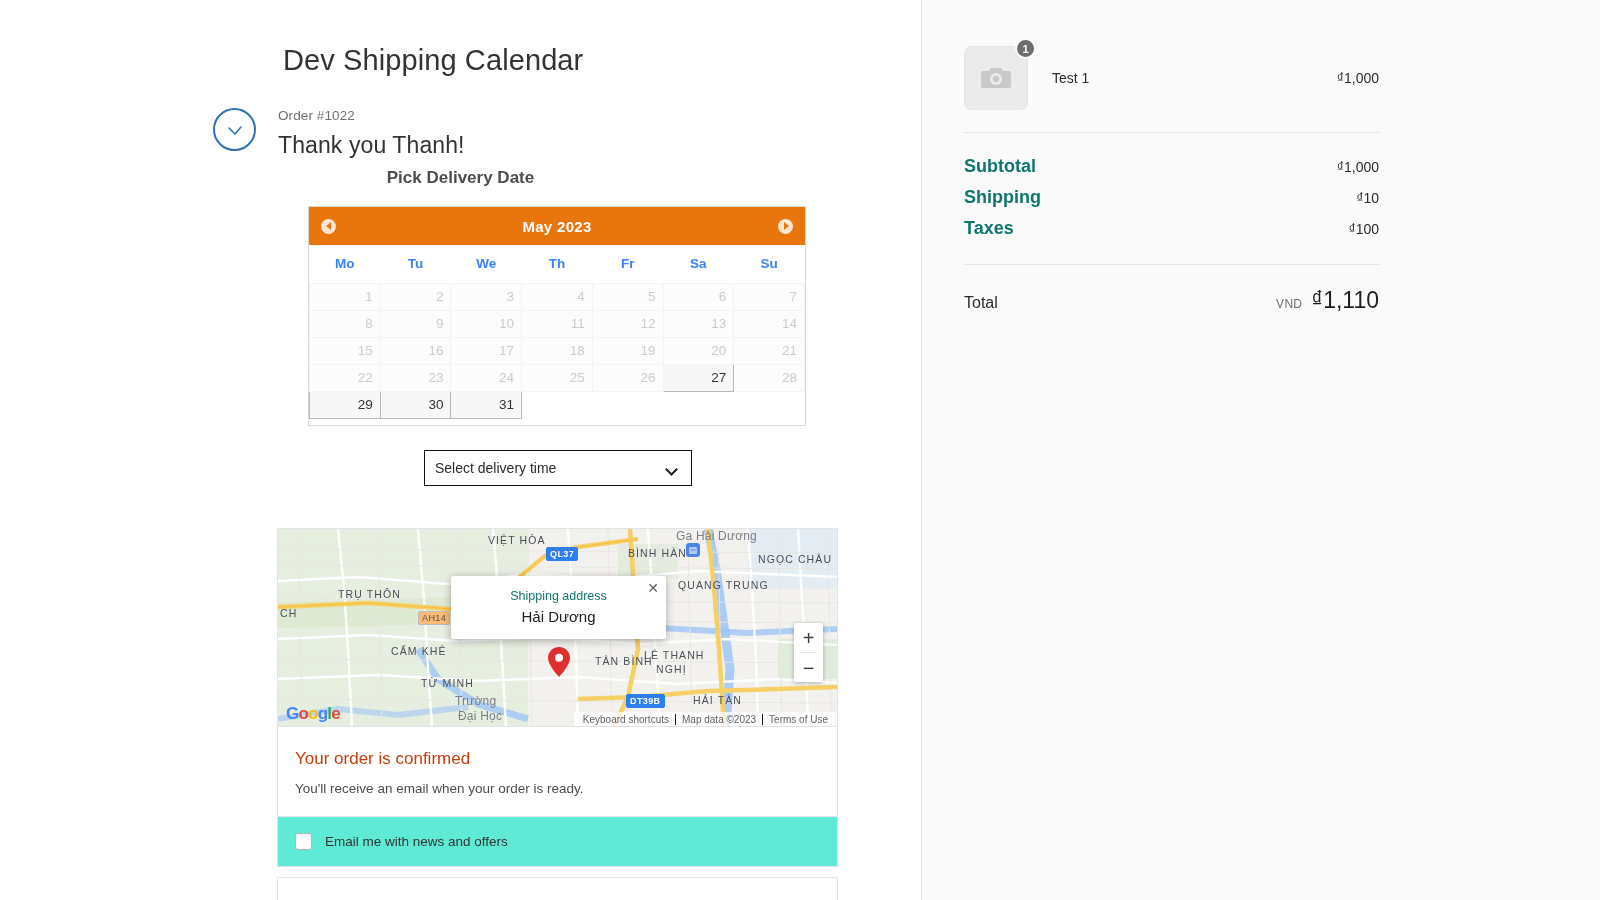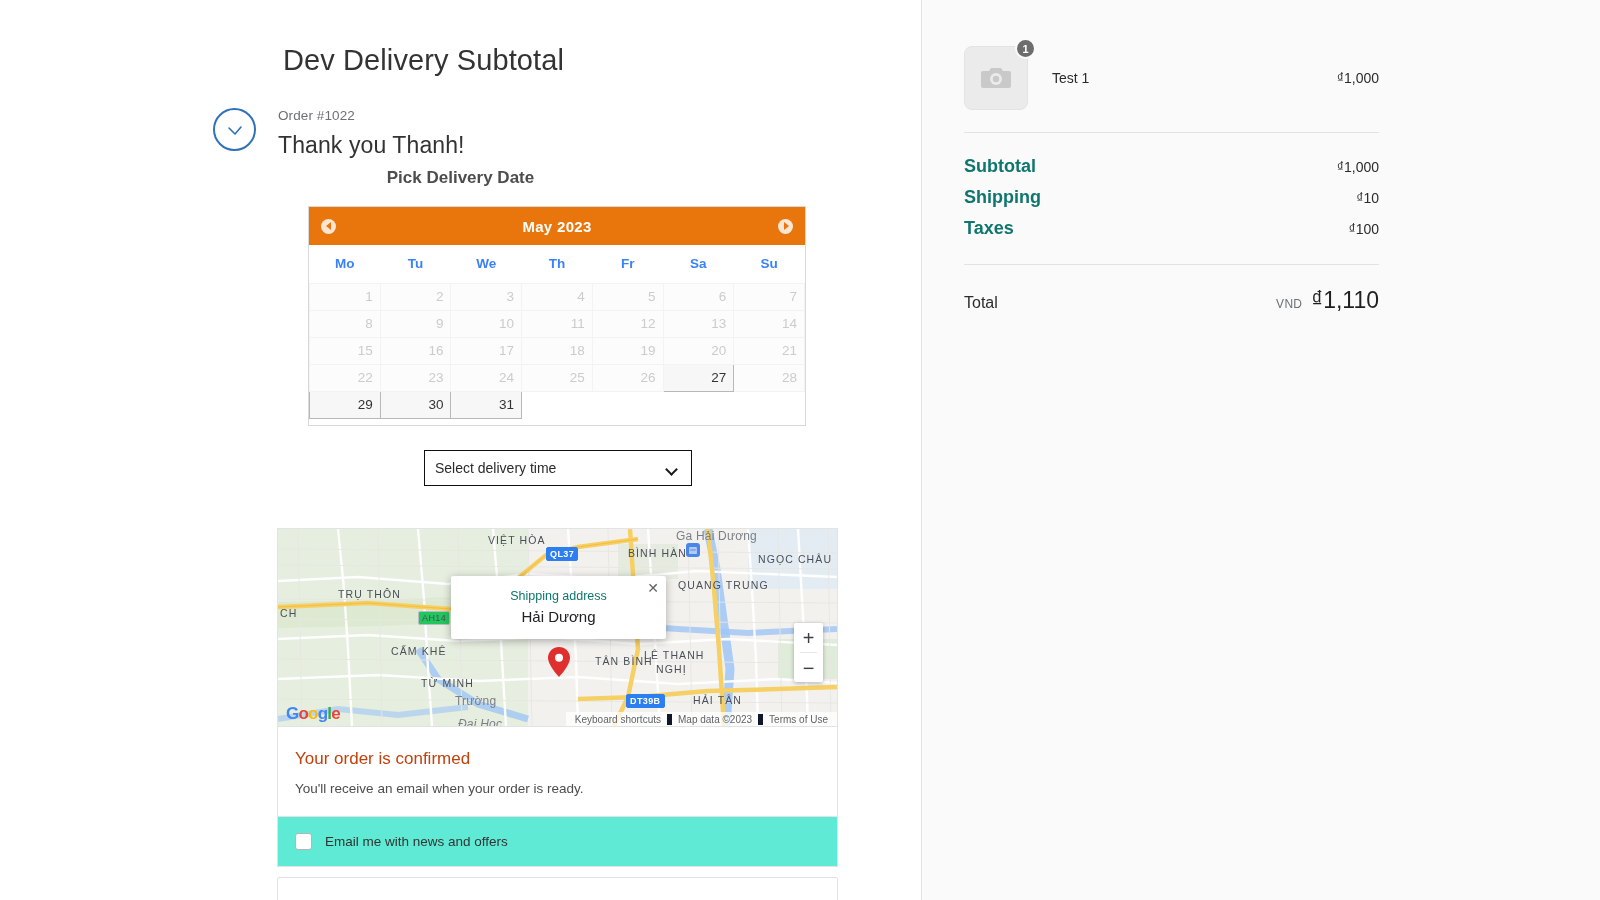--- a/index.html
+++ b/index.html
@@ -107,21 +107,21 @@
     background: #eef3e8;
   }
   .map-bg { position: absolute; inset: 0; }
   .map-label {
     position: absolute; font-size: 10.5px; color: #5a6068; letter-spacing: 1.1px;
     white-space: nowrap; font-family: "Liberation Sans", sans-serif;
   }
   .map-label.dark { color: #4a4f57; }
   .map-label.place { letter-spacing: .2px; font-size: 12px; color: #7a7f87; }
   .shield {
-    position: absolute; background: #22c55e; border: 1px solid #b9bdc3; color: #4a4f57;
+    position: absolute; background: #fdba74; border: 1px solid #b9bdc3; color: #4a4f57;
     font-size: 9px; letter-spacing: .4px; padding: 1px 3px; border-radius: 2px; white-space: nowrap;
   }
   .shield.blue { background: #2d7ff0; border-color: #2d7ff0; color: #ffffff; font-weight: 700; }
   .poi-sq {
     position: absolute; width: 14px; height: 14px; background: #4a86e8;
     border-radius: 3px; display: flex; align-items: center; justify-content: center;
     color: #fff; font-size: 9px;
   }
   .marker { position: absolute; width: 22px; height: 30px; }
 
@@ -157,21 +157,21 @@
   .gmap-logo span:nth-child(4){color:#4285F4;}
   .gmap-logo span:nth-child(5){color:#34A853;}
   .gmap-logo span:nth-child(6){color:#EA4335;}
 
   .map-attrib {
     position: absolute; right: 0; bottom: 0; display: flex; align-items: center;
     font-size: 10px; color: #5f6368; background: rgba(255,255,255,.75);
     height: 14px; padding: 0 3px;
   }
   .map-attrib span { padding: 0 6px; white-space: nowrap; }
-  .map-attrib span + span { border-left: 5px solid #0f172a; }
+  .map-attrib span + span { border-left: 1px solid #0f172a; }
 
   .confirm-body { padding: 22px 17px 20px 17px; border-top: 1px solid #e1e3e5; }
   .confirm-title { font-size: 17px; color: #c2410c; font-weight: 400; margin-bottom: 12px; }
   .confirm-sub { font-size: 13.5px; color: #4d4d4d; }
   .newsletter {
     border-top: 1px solid #e1e3e5; padding: 16px 17px;
     display: flex; align-items: center; background: #5eead4;
   }
   .chk { width: 17px; height: 17px; border: 1px solid #b5b5b5; border-radius: 3px; background: #fff; cursor: pointer; }
   .newsletter-label { font-size: 13.5px; color: #333333; margin-left: 13px; }
@@ -217,21 +217,21 @@
   .grand-cur { font-size: 12px; color: #6d7175; margin-right: 9px; letter-spacing: .3px; }
   .grand-val { font-size: 23px; color: #1f1f1f; font-weight: 400; }
 </style>
 </head>
 <body>
 
 <div class="page">
 
   <div class="main-col">
 
-    <div class="app-title">Dev Delivery Subtotal</div>
+    <div class="app-title">Dev Shipping Calendar</div>
 
     <div class="thankyou-block">
       <div class="check-circle">
         <svg width="22" height="22" viewBox="0 0 22 22" aria-hidden="true">
           <polyline points="5,9 11,15 17,8" fill="none" stroke="#2f72b8" stroke-width="1.6" stroke-linecap="round" stroke-linejoin="round"></polyline>
         </svg>
       </div>
       <div>
         <div class="order-no">Order #1022</div>
         <div class="thank-you">Thank you Thanh!</div>
@@ -382,21 +382,21 @@
             <div class="map-label dark" style="left: 400px; top: 50px;">QUANG TRUNG</div>
             <div class="map-label dark" style="left: 60px; top: 59px;">TRỤ THÔN</div>
             <div class="map-label dark" style="left: 2px; top: 78px;">CH</div>
             <div class="map-label dark" style="left: 113px; top: 116px;">CẤM KHÊ</div>
             <div class="map-label dark" style="left: 143px; top: 148px;">TỪ MINH</div>
             <div class="map-label dark" style="left: 317px; top: 126px;">TÂN BÌNH</div>
             <div class="map-label dark" style="left: 366px; top: 120px;">LÊ THANH</div>
             <div class="map-label dark" style="left: 378px; top: 134px;">NGHỊ</div>
             <div class="map-label dark" style="left: 415px; top: 165px;">HẢI TÂN</div>
             <div class="map-label place" style="left: 177px; top: 165px;">Trường</div>
-            <div class="map-label place" style="left: 180px; top: 188px; font-style: italic;">Đại Học</div>
+            <div class="map-label place" style="left: 180px; top: 180px;">Đại Học</div>
           </div>
         <div id="map-shields">
             <div class="shield blue" style="left: 268px; top: 18px;">QL37</div>
             <div class="shield blue" style="left: 348px; top: 165px;">DT39B</div>
             <div class="shield " style="left: 140px; top: 82px;">AH14</div>
           </div>
 
         <div class="poi-sq" style="left:408px; top:14px;">▤</div>
 
         <div class="marker" style="left:270px; top:118px;">

